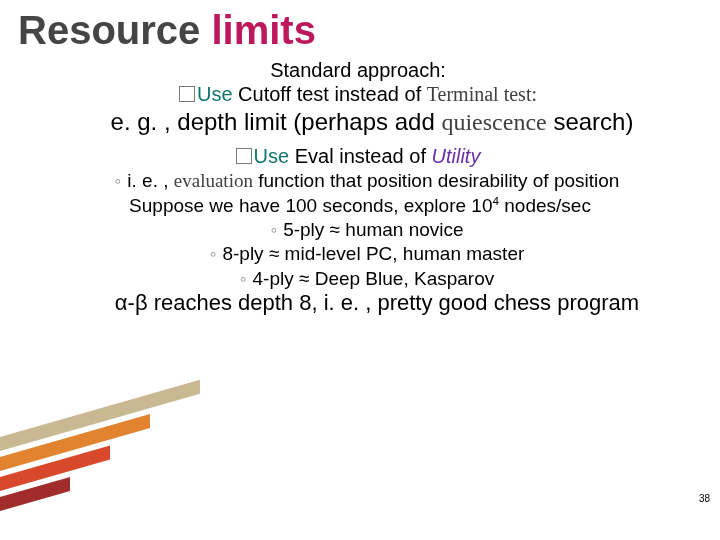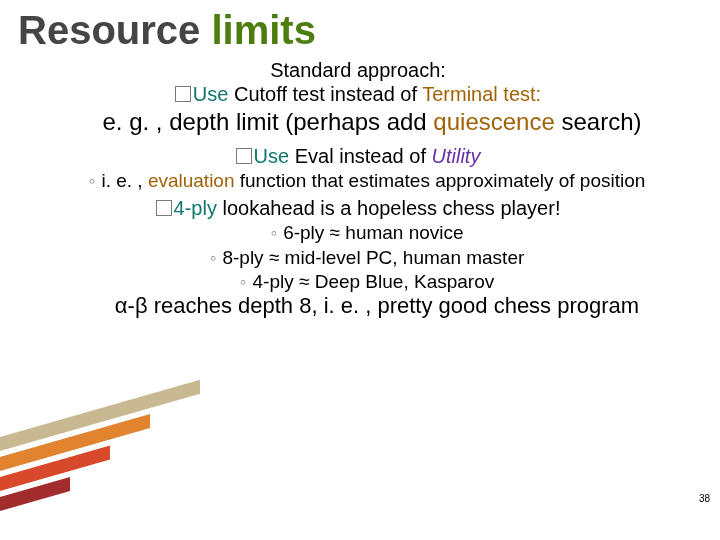--- a/index.html
+++ b/index.html
@@ -13,21 +13,21 @@
     overflow: hidden;
   }
   .title {
     font-size: 40px;
     font-weight: bold;
     color: #454545;
     padding: 8px 18px 0 18px;
     letter-spacing: 0;
   }
   .title .accent {
-    color: #4d7c0f;
+    color: #be185d;
     text-align: right;
   }
   .content {
     padding: 4px 28px 0 24px;
     font-size: 20px;
     line-height: 1.18;
     text-align: center;
   }
   .intro {
     margin: 2px 0 0 0;
@@ -38,21 +38,21 @@
   .box {
     display: inline-block;
     width: 14px;
     height: 14px;
     border: 1.5px solid #7a7a7a;
     background: #fff;
     margin-right: 2px;
     vertical-align: -1px;
   }
   .grey { color: #0f766e; }
-  .blue { color: #a16207; }
+  .blue { color: #404040; font-family: Liberation Serif, serif; }
   .purple { color: #6a2fa8; font-style: italic; }
   .note {
     font-size: 24px;
     margin: 2px 0 8px 28px;
   }
   .sub {
     margin: 2px 0 0 18px;
     font-size: 19px;
   }
   .sub2 {
@@ -109,27 +109,27 @@
     <span class="box"></span><span class="grey">Use</span><span> Cutoff test instead of </span><span class="blue">Terminal test:</span>
   </div>
   <div class="note">
     <span>e. g. , depth limit (perhaps add </span><span class="blue">quiescence</span><span> search)</span>
   </div>
 
   <div class="bullet">
     <span class="box"></span><span class="grey">Use</span><span> Eval instead of </span><span class="purple">Utility</span>
   </div>
   <div class="sub">
-    <span class="caret">◦</span><span>i. e. , </span><span class="blue">evaluation</span><span> function that estimates approximately of position</span>
+    <span class="caret">◦</span><span>i. e. , </span><span class="blue">evaluation</span><span> function that position desirability of position</span>
+  </div>
+  <div class="sub" style="margin-left:4px">
+    <span>Suppose we have 100 seconds, explore 10</span><sup>4</sup><span> nodes/sec</span>
   </div>
 
-  <div class="bullet" style="margin-top:4px">
-    <span class="box"></span><span class="grey">4-ply</span><span> lookahead is a hopeless chess player!</span>
-  </div>
-  <div class="sub"><span class="caret">◦</span><span>6-ply ≈ human novice</span></div>
+  <div class="sub"><span class="caret">◦</span><span>5-ply ≈ human novice</span></div>
   <div class="sub"><span class="caret">◦</span><span>8-ply ≈ mid-level PC, human master</span></div>
   <div class="sub"><span class="caret">◦</span><span>4-ply ≈ Deep Blue, Kasparov</span></div>
   <div class="sub2"><span>α-β reaches depth 8, i. e. , pretty good chess program</span></div>
 
 </div>
 
 <div class="deco">
   <div class="stripe s1"></div>
   <div class="stripe s2"></div>
   <div class="stripe s3"></div>

